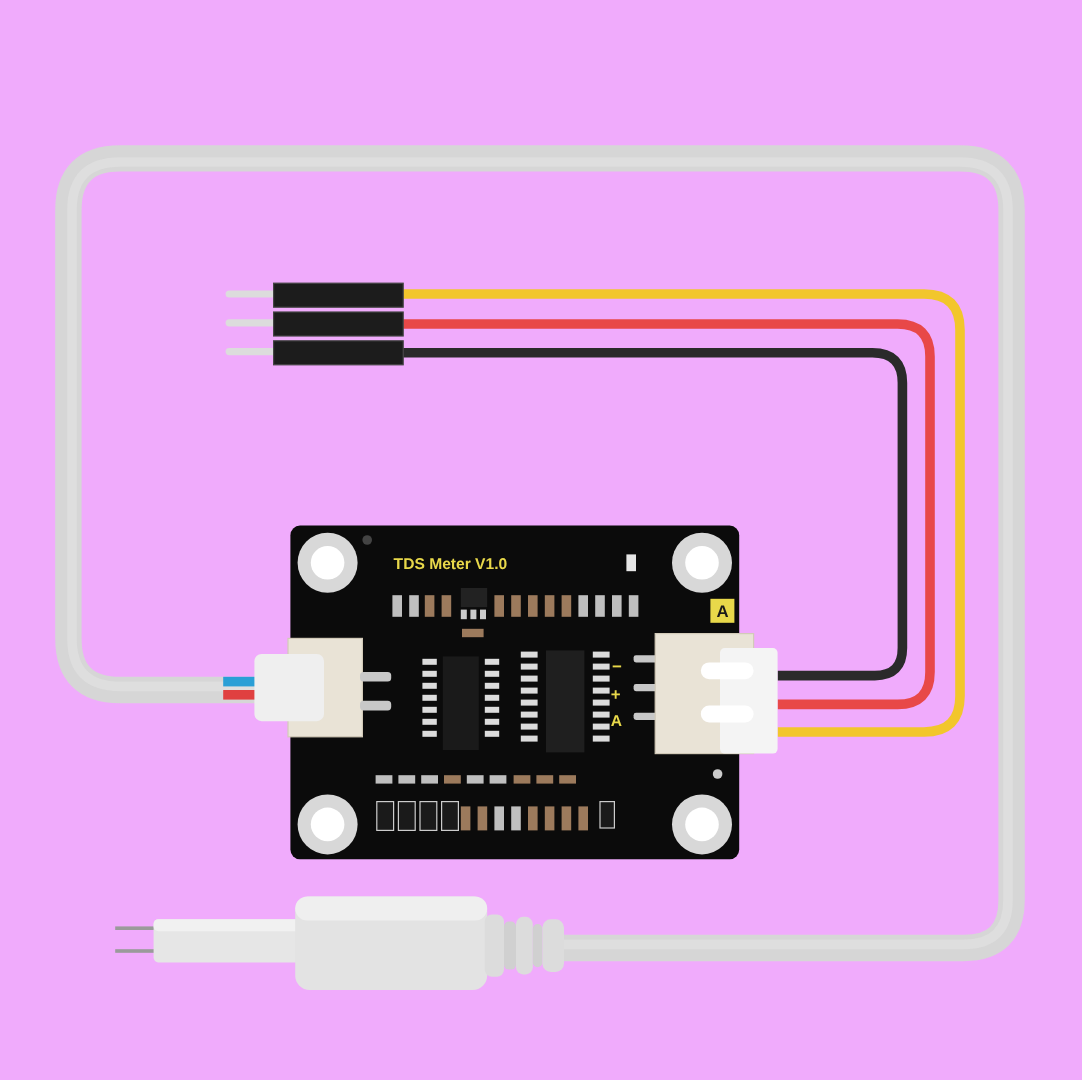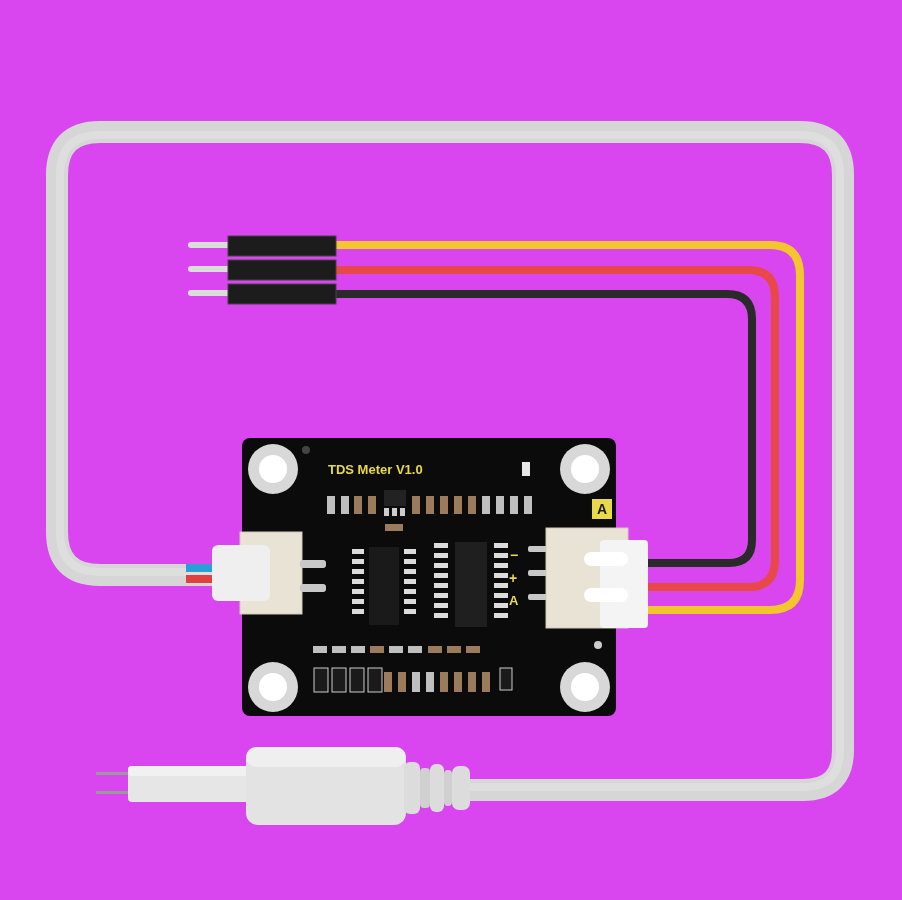--- a/index.html
+++ b/index.html
@@ -1,16 +1,16 @@
 <!DOCTYPE html>
 <html><head>
   <meta charset="utf-8">
   <style>
     html, body { margin: 0; padding: 0; background: #ffffff; }
-    .stage { position: relative; width: 902px; height: 900px; overflow: hidden; background: #d946ef; }
+    .stage { position: relative; width: 902px; height: 900px; overflow: hidden; background: #f0abfc; }
     svg { position: absolute; left: 0; top: 0; }
     .silk { font-family: "Liberation Sans", sans-serif; font-weight: bold; fill: #e8d84a; }
     .silk-dark { font-family: "Liberation Sans", sans-serif; font-weight: bold; fill: #1a1a1a; }
   </style>
 </head>
 <body>
 
 <div class="stage">
 <svg width="902" height="900" viewBox="0 0 902 900" xmlns="http://www.w3.org/2000/svg">
 

